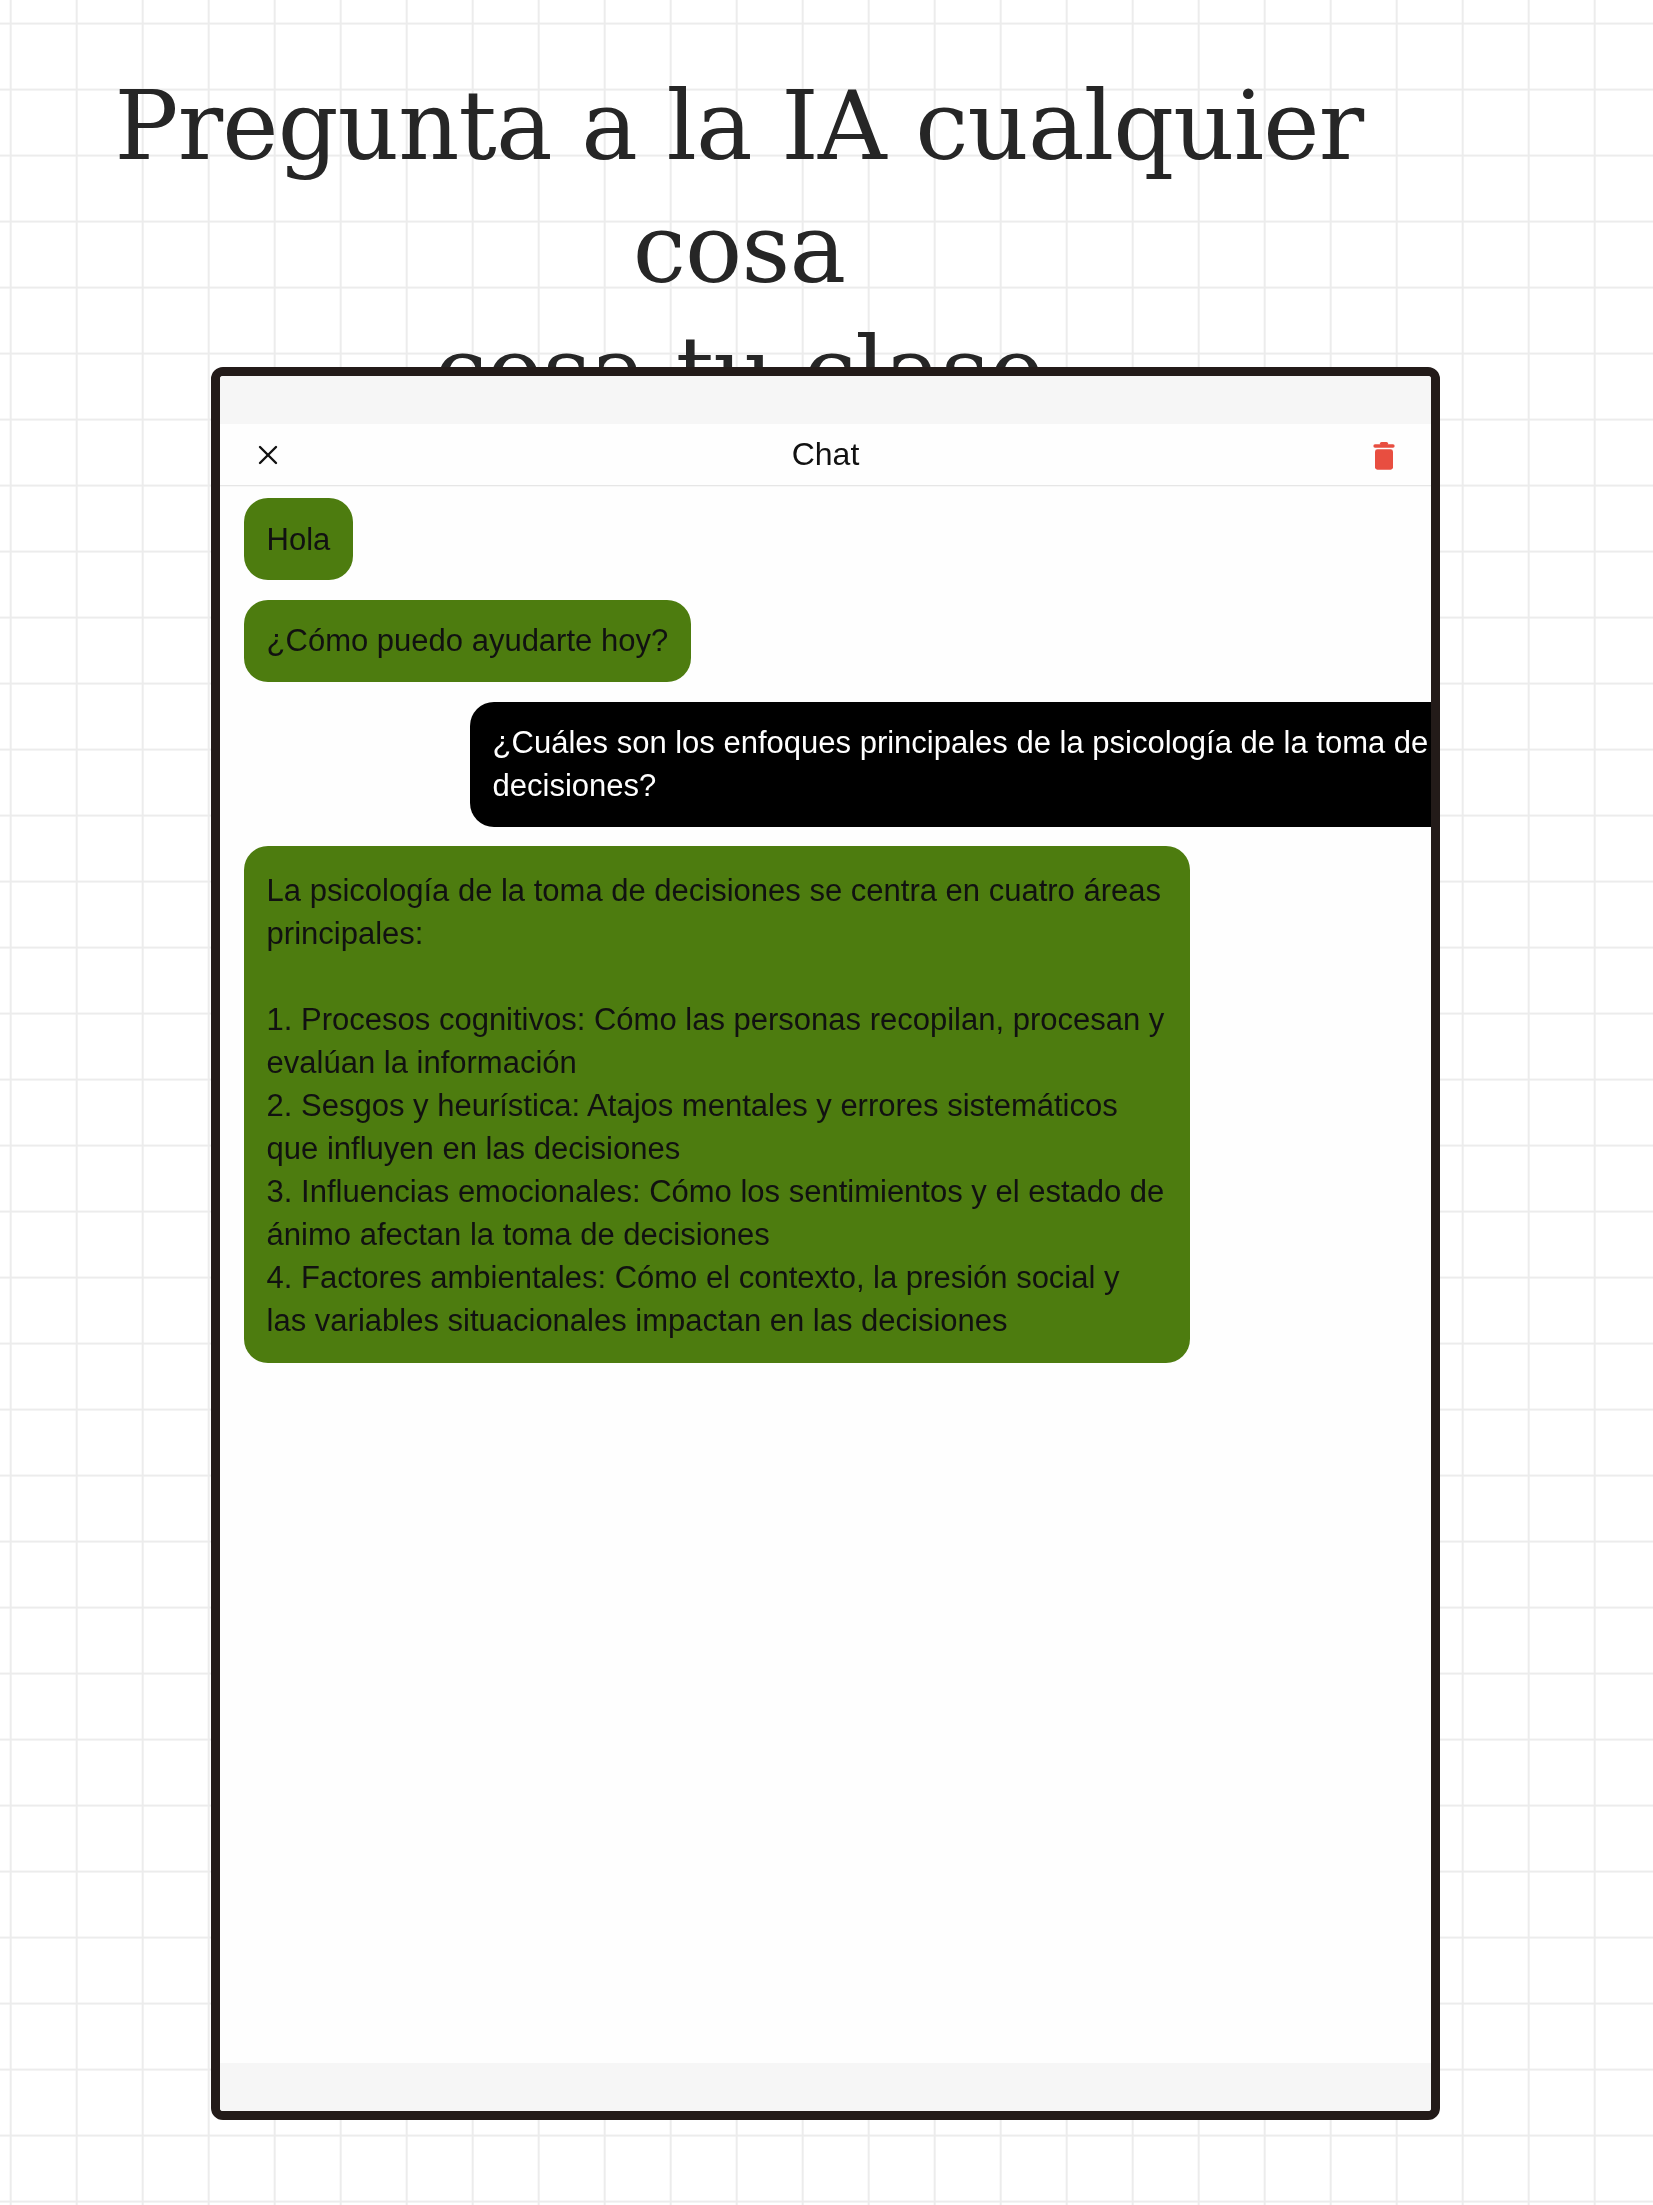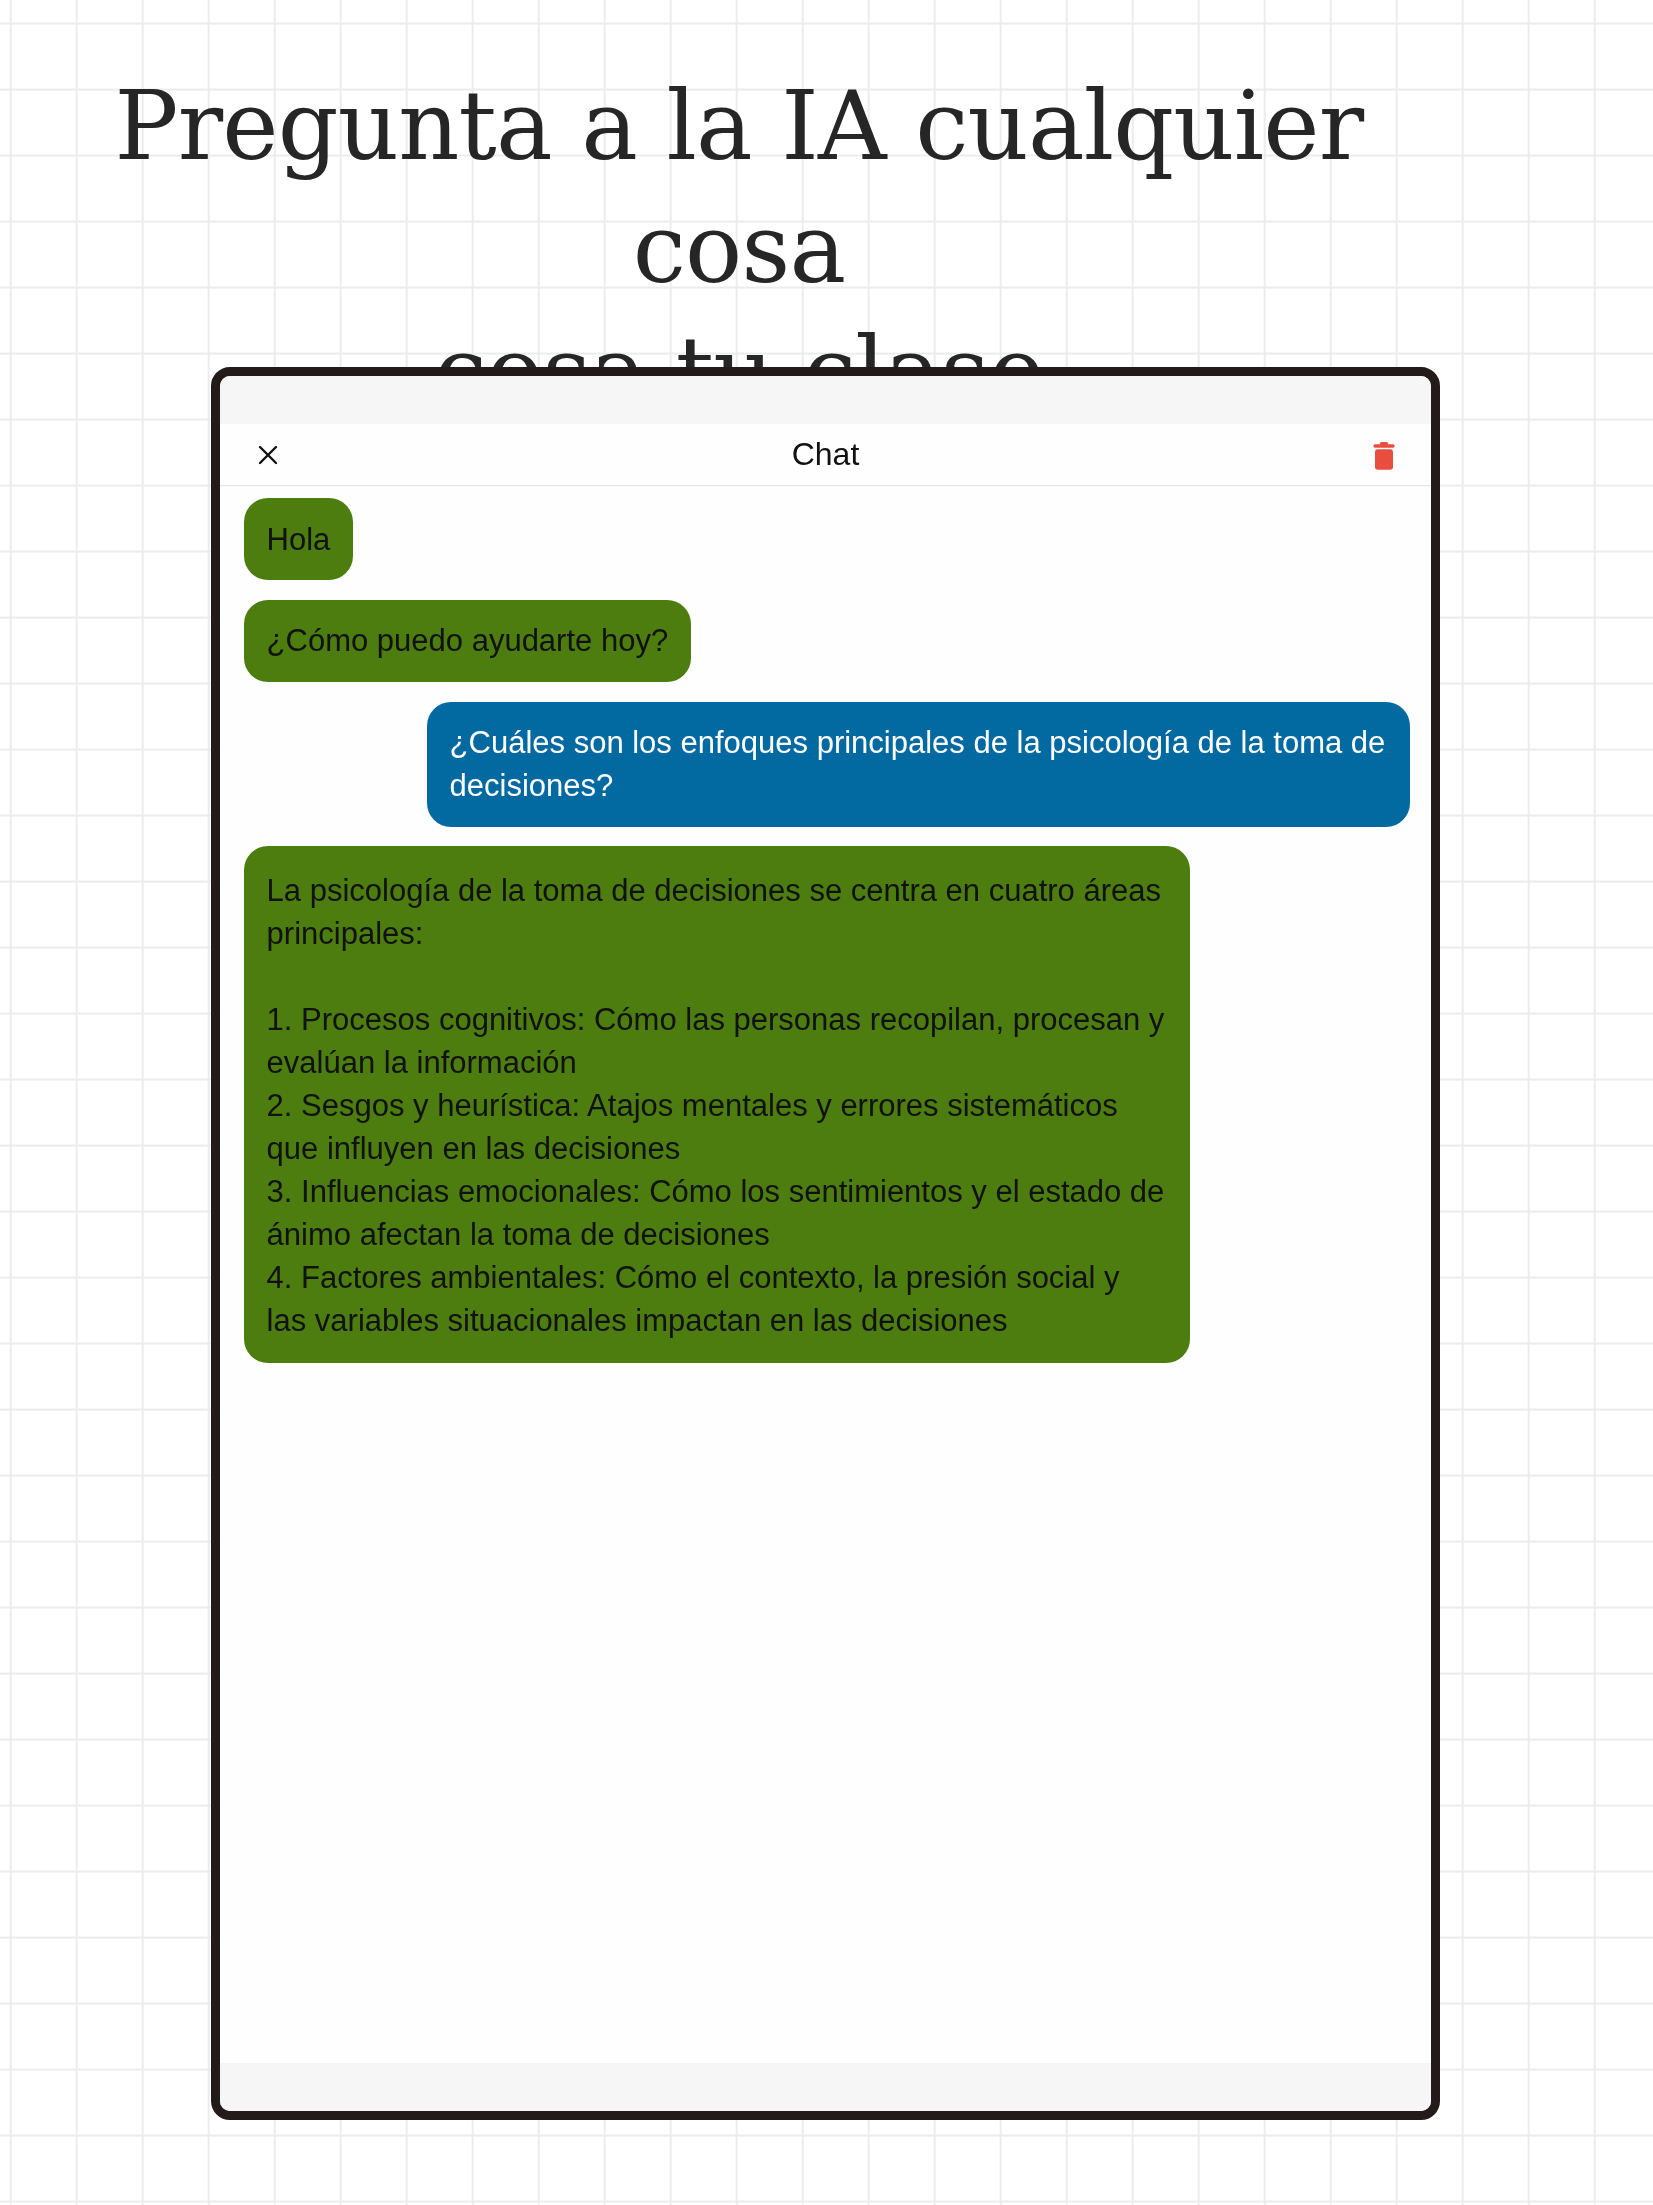--- a/index.html
+++ b/index.html
@@ -15,21 +15,21 @@
   }
   .headline {
     position:absolute; left:0; top:65px; width:1478px;
     text-align:center; color:#262626;
     font-family:"DejaVu Serif", serif;
     font-size:95px; line-height:123px; font-weight:normal;
     letter-spacing:-0.8px;
   }
   .device {
     position:absolute; left:211px; top:367px; width:1211px; height:1735px;
-    border:9.7px solid #231b19; border-radius:19px;
+    border:9.7px solid #231b19; border-radius:12px;
     background:#f7f7f7; overflow:hidden;
   }
   .screen { position:absolute; inset:0; }
   .top-strip { position:absolute; left:0; right:0; top:0; height:48px; background:#f6f6f6; }
   .navbar {
     position:absolute; left:0; right:0; top:48px; height:61px;
     background:#fefefe; border-bottom:1.6px solid #e6e6e6;
   }
   .nav-title {
     position:absolute; left:0; right:0; top:0; height:61px; line-height:61px;
@@ -43,21 +43,21 @@
   }
   .body-area {
     position:absolute; left:0; right:0; top:111px; bottom:48px; background:#fefefe;
   }
   .bubble {
     position:absolute; box-sizing:border-box;
     font-size:31px; line-height:43px; color:#111;
     background:#4d7c0f; border-radius:24px;
     padding:19.4px 22.6px; white-space:pre-wrap;
   }
-  .bubble.user { background:#0369a1; color:#ffffff; }
+  .bubble.user { background:#000000; color:#ffffff;margin-left:43px; }
   .bottom-strip { position:absolute; left:0; right:0; bottom:0; height:48px; background:#f6f6f6; }
 </style>
 </head>
 <body>
 
 <div class="headline">
   <div>Pregunta a la IA cualquier cosa</div>
   <div>cosa tu clase</div>
 </div>
 

